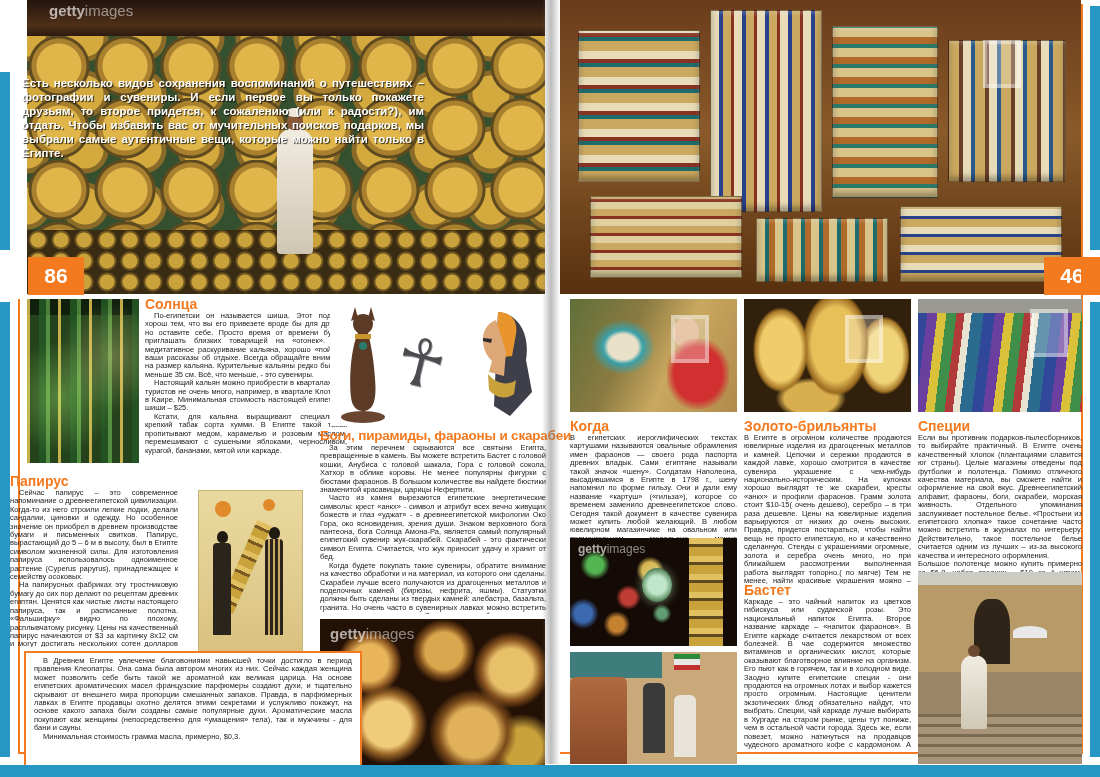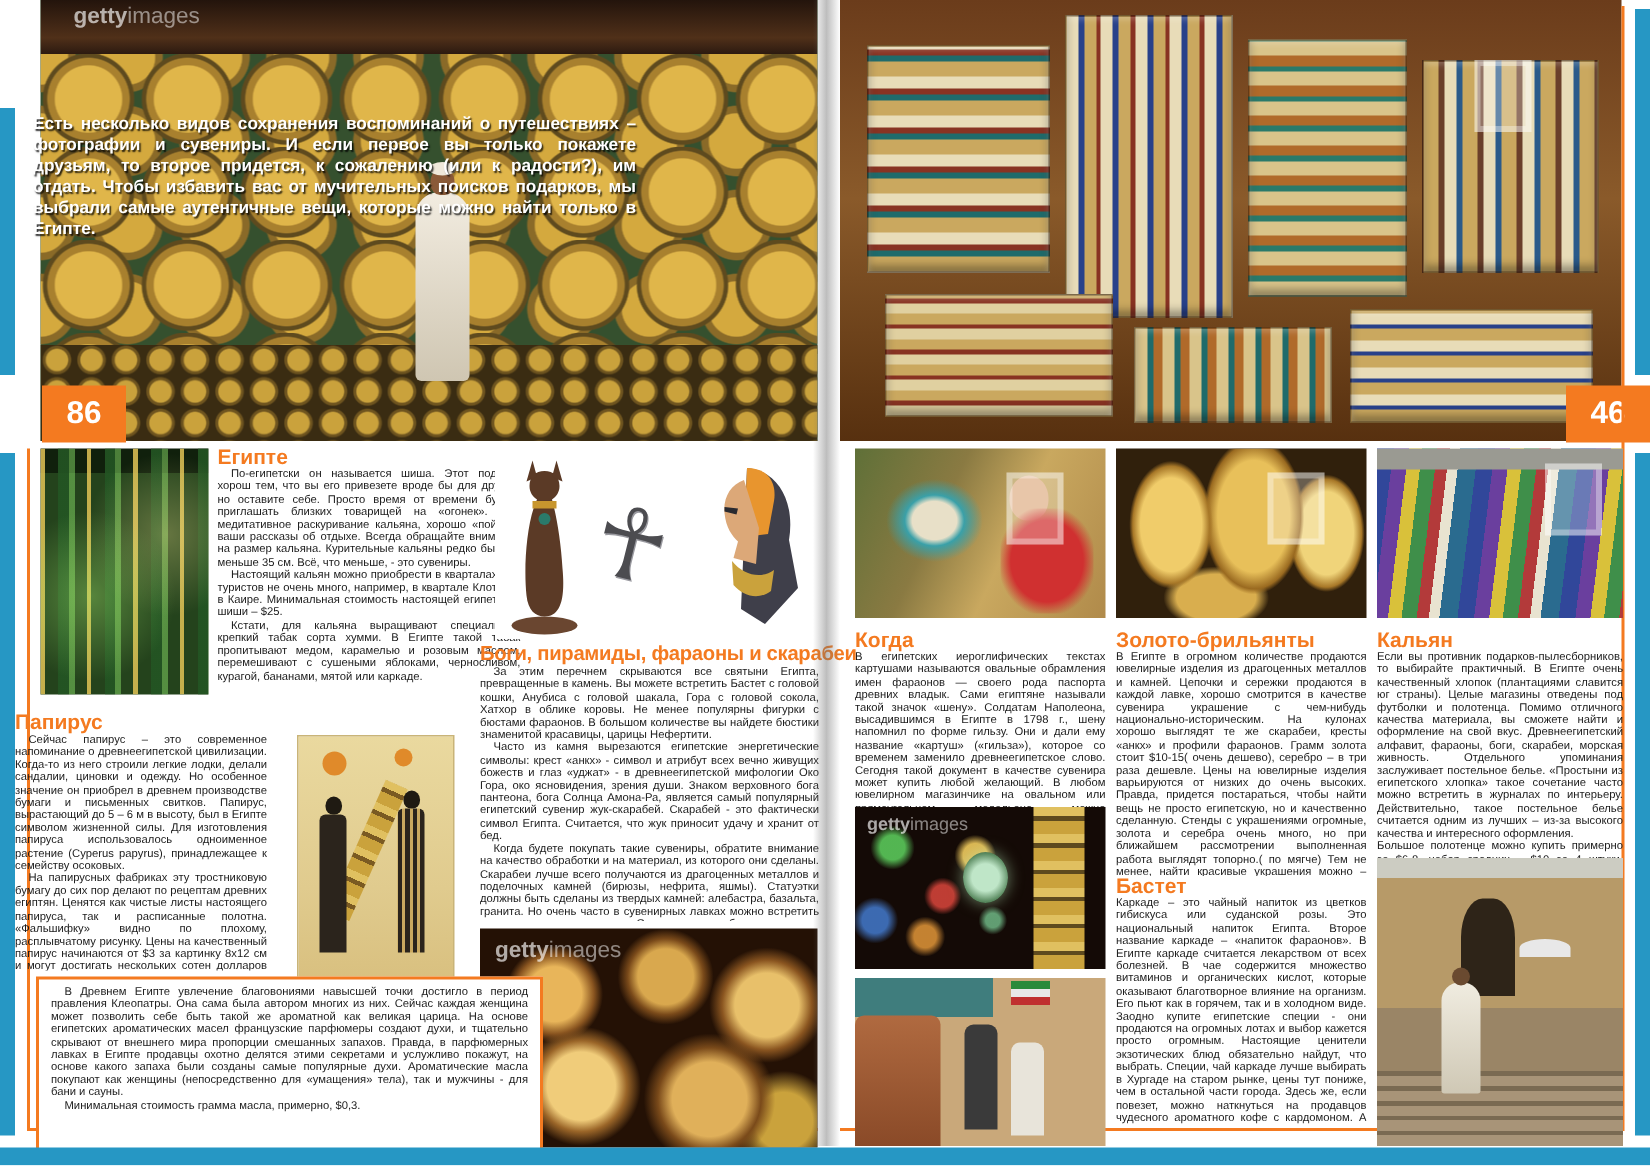--- a/index.html
+++ b/index.html
@@ -162,21 +162,21 @@
   <div class="blue-stripe" style="left:0;top:302px;height:455px;"></div>
   <div class="orule-v" style="left:18px;top:299px;height:455px;"></div>
   <div class="orule-h" style="left:18px;top:752px;width:527px;"></div>
 
   <div class="photo ph-hookah" style="left:27px;top:299px;width:112px;height:164px;">
     <div class="pipes"></div>
     <div class="glow"></div>
   </div>
 
   <div class="sec" style="left:145px;top:296px;width:202px;">
-    <div class="h-sec">Египте</div>
+    <div class="h-sec">Солнца</div>
     <div class="body-txt" style="height:156px;">
       <p>По-египетски он называется шиша. Этот подарок хорош тем, что вы его привезете вроде бы для друзей, но оставите себе. Просто время от времени будете приглашать близких товарищей на «огонек». Под медитативное раскуривание кальяна, хорошо «пойдут» ваши рассказы об отдыхе. Всегда обращайте внимание на размер кальяна. Курительные кальяны редко бывают меньше 35 см. Всё, что меньше, - это сувениры.</p>
       <p>Настоящий кальян можно приобрести в кварталах, где туристов не очень много, например, в квартале Клот-Бей в Каире. Минимальная стоимость настоящей египетской шиши – $25.</p>
       <p>Кстати, для кальяна выращивают специальный крепкий табак сорта хумми. В Египте такой табак пропитывают медом, карамелью и розовым маслом, перемешивают с сушеными яблоками, черносливом, курагой, бананами, мятой или каркаде.</p>
     </div>
   </div>
 
   <div class="photo ph-souvenirs" style="left:330px;top:296px;width:215px;height:130px;">
     <svg style="position:absolute;left:8px;top:4px;" width="50" height="124" viewBox="0 0 50 124">
       <ellipse cx="25" cy="117" rx="22" ry="6" fill="#6a4630"></ellipse>
@@ -278,21 +278,21 @@
   </div>
 
   <div class="sec" style="left:744px;top:418px;width:167px;">
     <div class="h-sec">Золото-брильянты</div>
     <div class="body-txt" style="height:150px;">
       <p style="text-indent:0;">В Египте в огромном количестве продаются ювелирные изделия из драгоценных металлов и камней. Цепочки и сережки продаются в каждой лавке, хорошо смотрится в качестве сувенира украшение с чем-нибудь национально-историческим. На кулонах хорошо выглядят те же скарабеи, кресты «анкх» и профили фараонов. Грамм золота стоит $10-15( очень дешево), серебро – в три раза дешевле. Цены на ювелирные изделия варьируются от низких до очень высоких. Правда, придется постараться, чтобы найти вещь не просто египетскую, но и качественно сделанную. Стенды с украшениями огромные, золота и серебра очень много, но при ближайшем рассмотрении выполненная работа выглядят топорно.( по мягче) Тем не менее, найти красивые украшения можно – главное иметь время и желание на поиски.</p>
     </div>
   </div>
 
   <div class="sec" style="left:918px;top:418px;width:164px;">
-    <div class="h-sec">Кальян</div>
+    <div class="h-sec">Специи</div>
     <div class="body-txt" style="height:148px;">
       <p style="text-indent:0;">Если вы противник подарков-пылесборников, то выбирайте практичный. В Египте очень качественный хлопок (плантациями славится юг страны). Целые магазины отведены под футболки и полотенца. Помимо отличного качества материала, вы сможете найти и оформление на свой вкус. Древнеегипетский алфавит, фараоны, боги, скарабеи, морская живность. Отдельного упоминания заслуживает постельное белье. «Простыни из египетского хлопка» такое сочетание часто можно встретить в журналах по интерьеру. Действительно, такое постельное белье считается одним из лучших – из-за высокого качества и интересного оформления.</p>
       <p style="text-indent:0;">Большое полотенце можно купить примерно за $6-8, набор средних – $10 за 4 штуки. Детская футболка стоит $3, взрослая – $6-7. Постельное белье – около 50 долларов за двуспальный комплект.</p>
     </div>
   </div>
 
   <div class="photo ph-lamps" style="left:570px;top:538px;width:167px;height:108px;">
     <div class="bokeh"></div>
     <div class="goldcol"></div>
     <div class="lamp"></div>

